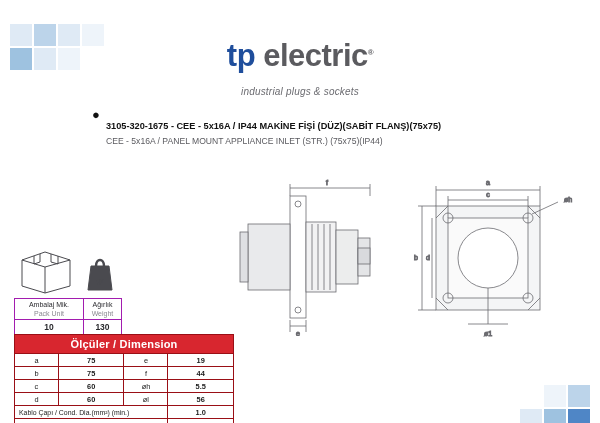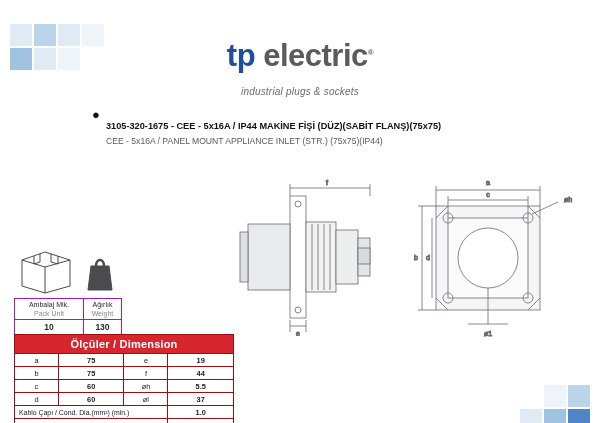--- a/index.html
+++ b/index.html
@@ -161,21 +161,21 @@
       <tr>
         <td class="key">c</td>
         <td class="val">60</td>
         <td class="key">øh</td>
         <td class="val">5.5</td>
       </tr>
       <tr>
         <td class="key">d</td>
         <td class="val">60</td>
         <td class="key">øl</td>
-        <td class="val">37</td>
+        <td class="val">56</td>
       </tr>
       <tr>
         <td class="long" colspan="3">Kablo Çapı / Cond. Dia.(mm²) (min.)</td>
         <td class="val">1.0</td>
       </tr>
       <tr>
         <td class="long" colspan="3">Kablo Çapı / Cond. Dia.(mm²) (mix.)</td>
         <td class="val">2.5</td>
       </tr>
     </tbody>

